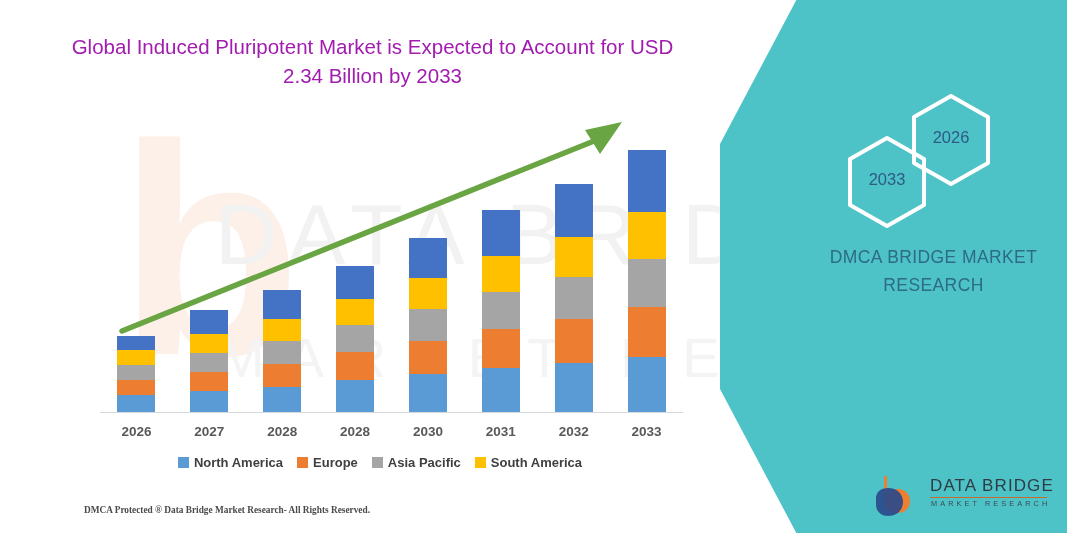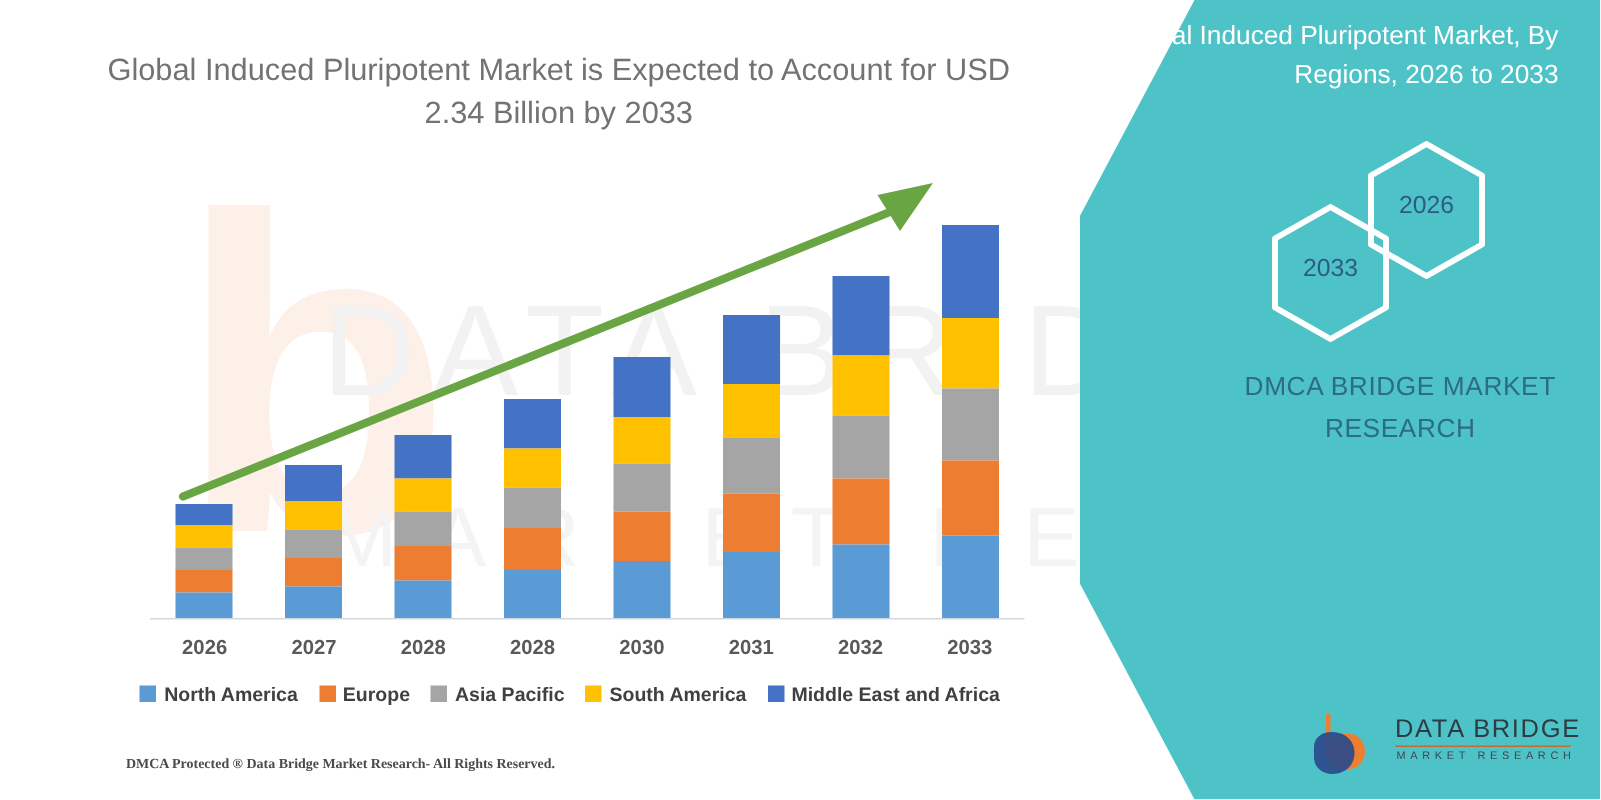--- a/index.html
+++ b/index.html
@@ -52,21 +52,21 @@
   }
 
   
   .chart-title {
     position: absolute;
     left: 60px; top: 32px;
     width: 625px;
     text-align: center;
     font-size: 20.5px;
     line-height: 29px;
-    color: #737373;
+    color: #a21caf;
     font-family: "Liberation Sans", sans-serif;
   }
 
   
   .teal-panel {
     position: absolute;
     right: 0; top: 0;
     width: 347px; height: 533px;
     background: #4ec3c7;
     clip-path: polygon(22% 0%, 100% 0%, 100% 100%, 22% 100%, 0% 73%, 0% 27%);
@@ -324,32 +324,27 @@
         <span class="legend-label">Europe</span>
       </div>
       <div class="legend-item">
         <span class="legend-swatch" style="background: rgb(165, 165, 165);"></span>
         <span class="legend-label">Asia Pacific</span>
       </div>
       <div class="legend-item">
         <span class="legend-swatch" style="background: rgb(255, 192, 0);"></span>
         <span class="legend-label">South America</span>
       </div>
-      <div class="legend-item">
-        <span class="legend-swatch" style="background: rgb(68, 114, 196);"></span>
-        <span class="legend-label">Middle East and Africa</span>
-      </div>
     </div>
 
   <div class="footer">
     <div class="footer-left">DMCA Protected ® Data Bridge Market Research-  All Rights Reserved.</div>
   </div>
 
   <div class="teal-panel"></div>
-  <div class="teal-title">Global Induced Pluripotent Market, By Regions, 2026 to 2033</div>
 
   <div class="hex-wrap">
     <div class="hex hex-2026">
       <svg width="86" height="96" viewBox="0 0 86 96">
         <polygon points="43,4 80,25 80,71 43,92 6,71 6,25" fill="none" stroke="#ffffff" stroke-width="4" stroke-linejoin="round"></polygon>
       </svg>
       <div class="hex-label">2026</div>
     </div>
     <div class="hex hex-2033">
       <svg width="86" height="96" viewBox="0 0 86 96">

